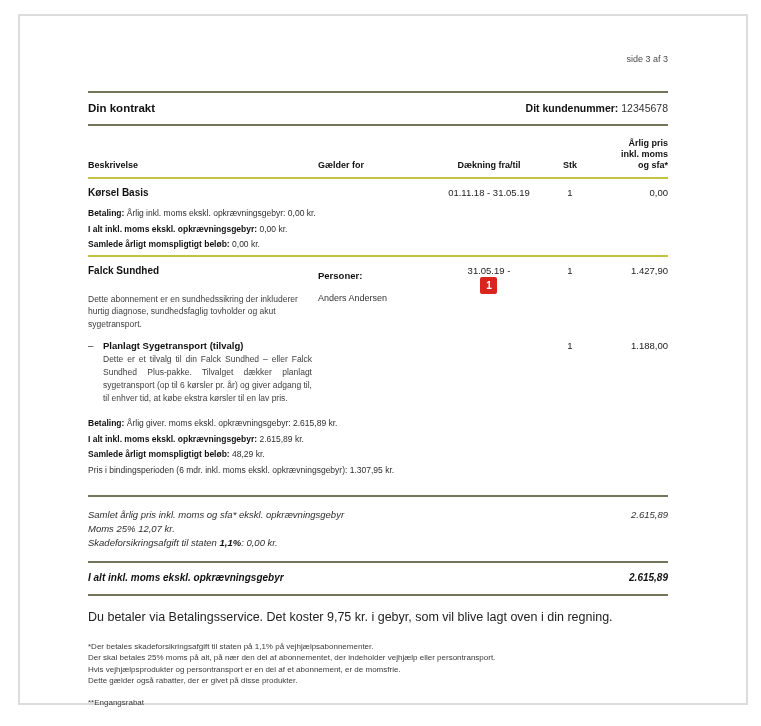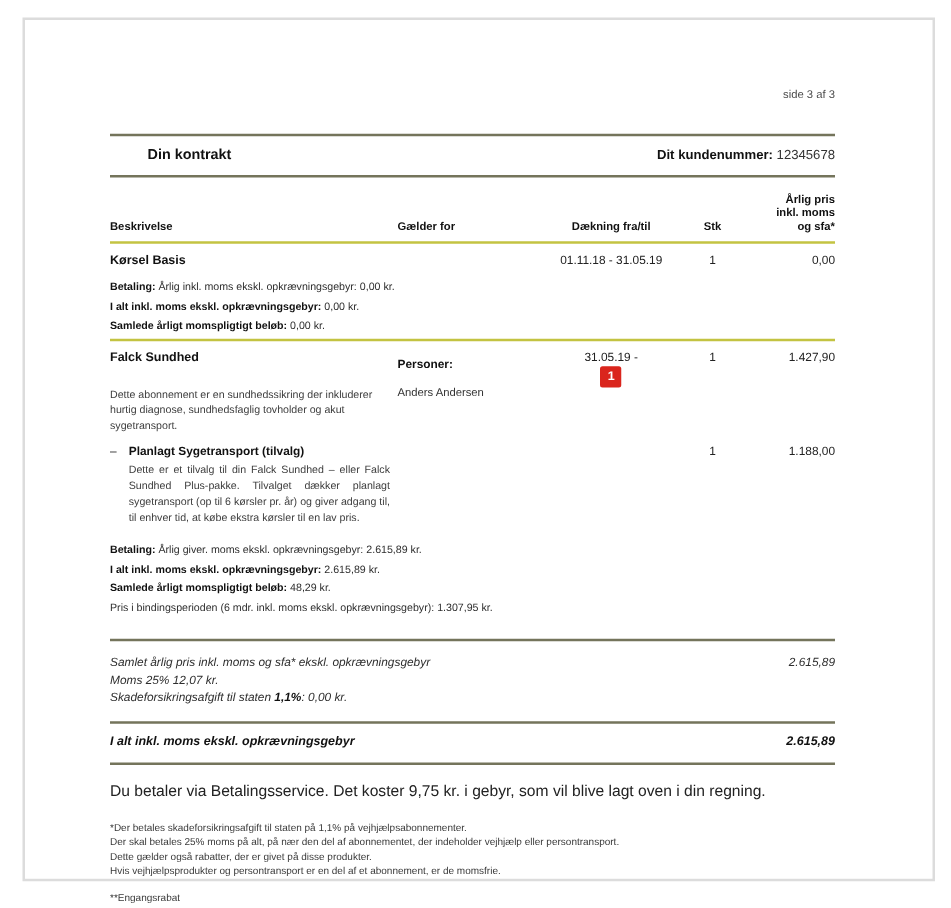--- a/index.html
+++ b/index.html
@@ -9,36 +9,35 @@
     font-family: "Liberation Sans", sans-serif;
     color: #1a1a1a;
     position: relative;
   }
   .page {
     position: absolute;
     left: 18px; top: 14px;
     width: 730px; height: 691px;
     background: #ffffff;
     border: 2px solid #dcdcdc;
-    padding: 16px 78px 0 68px;
+    padding: 0 78px 0 68px;
   }
   .pagenum {
     padding-top: 38px;
     text-align: right;
     font-size: 9px;
     color: #4a4a4a;
   }
   .rule { height: 2px; width: 100%; }
   .rule.dark { background: #74745b; }
   .rule.light { background: #c3c342; }
   .rule.first { margin-top: 27px; }
   .title-row {
     display: flex; justify-content: space-between; align-items: center;
     padding: 9px 0 10px;
-    margin-left: 30px;
   }
   .doc-title { font-size: 11.5px; font-weight: bold; color: #111; }
   .cust { font-size: 10.5px; color: #333; }
   .b { font-weight: bold; color: #111; }
   .row { display: flex; }
   .c1 { width: 230px; }
   .c2 { width: 112px; }
   .c3 { width: 118px; text-align: center; }
   .c4 { width: 44px; text-align: center; }
   .c5 { flex: 1; text-align: right; }
@@ -214,18 +213,18 @@
     <div class="b">2.615,89</div>
   </div>
 
   <div class="rule dark"></div>
 
   <div class="payment-note">Du betaler via Betalingsservice. Det koster 9,75 kr. i gebyr, som vil blive lagt oven i din regning.</div>
 
   <div class="footnotes">
     <div>*Der betales skadeforsikringsafgift til staten på 1,1% på vejhjælpsabonnementer.</div>
     <div>Der skal betales 25% moms på alt, på nær den del af abonnementet, der indeholder vejhjælp eller persontransport.</div>
+    <div>Hvis vejhjælpsprodukter og persontransport er en del af et abonnement, er de momsfrie.</div>
     <div>Dette gælder også rabatter, der er givet på disse produkter.</div>
-    <div>Hvis vejhjælpsprodukter og persontransport er en del af et abonnement, er de momsfrie.</div>
   </div>
   <div class="fn-second">**Engangsrabat</div>
 
 </div>
 
 </body></html>

